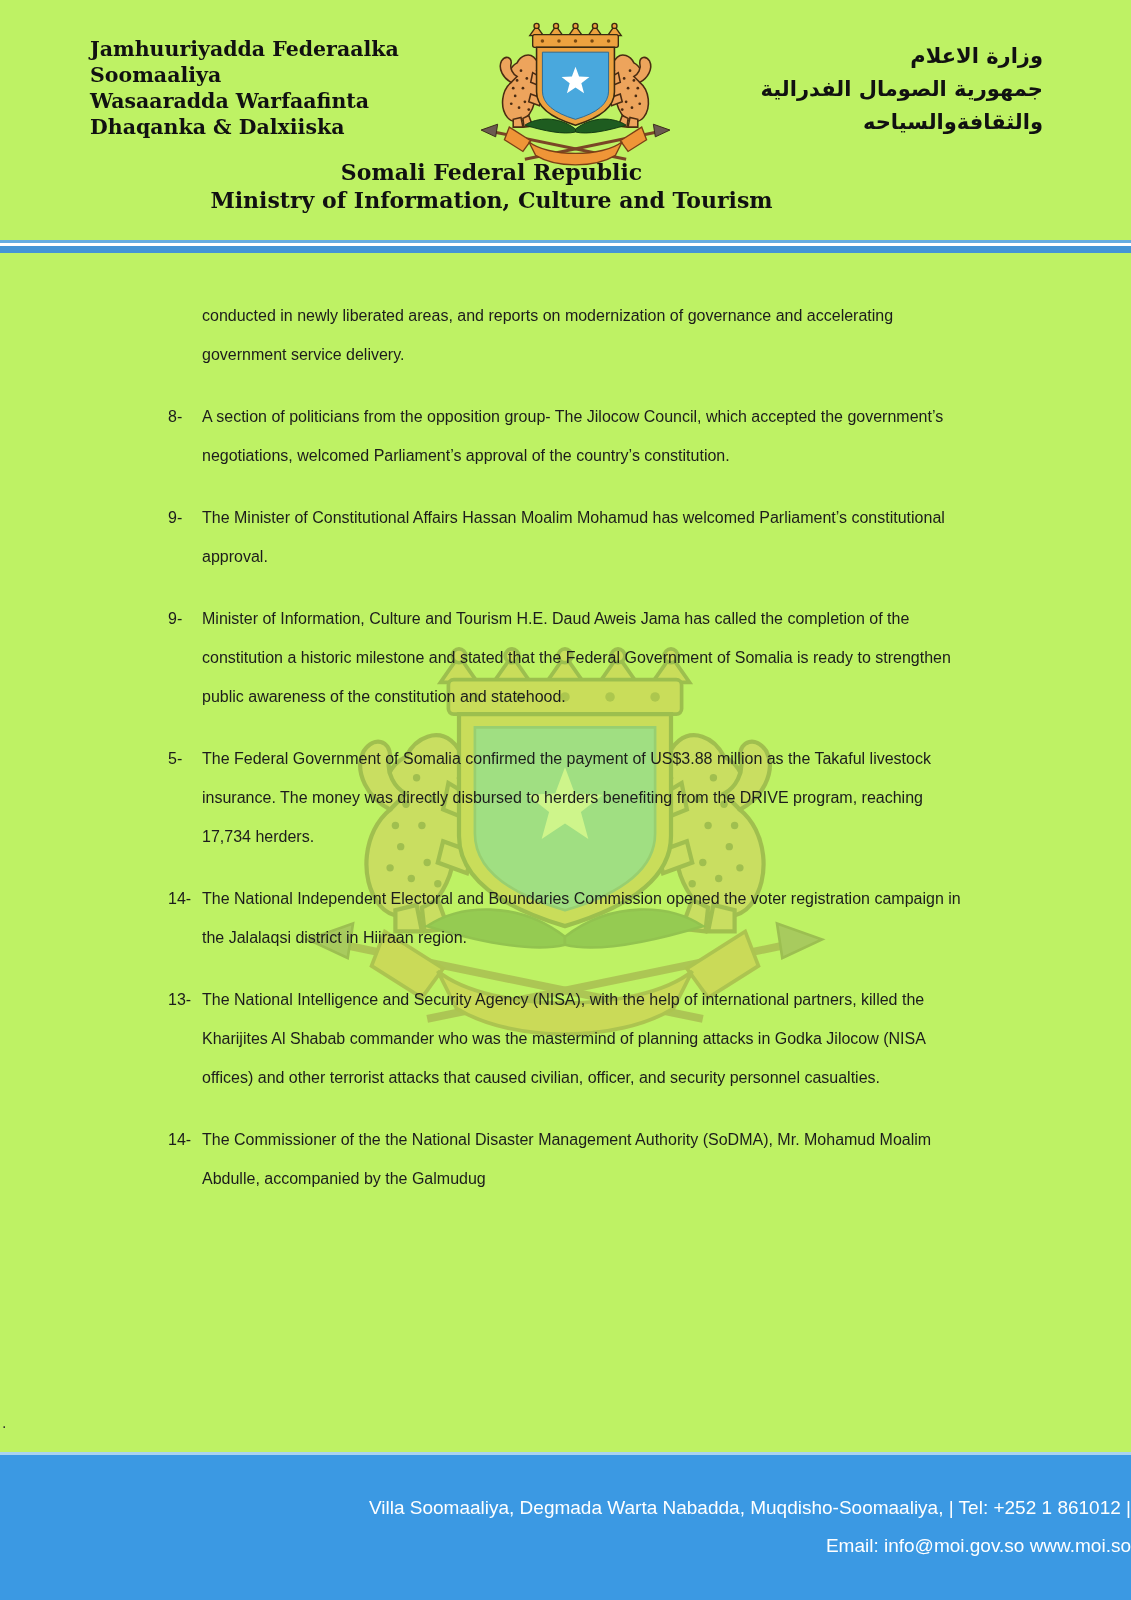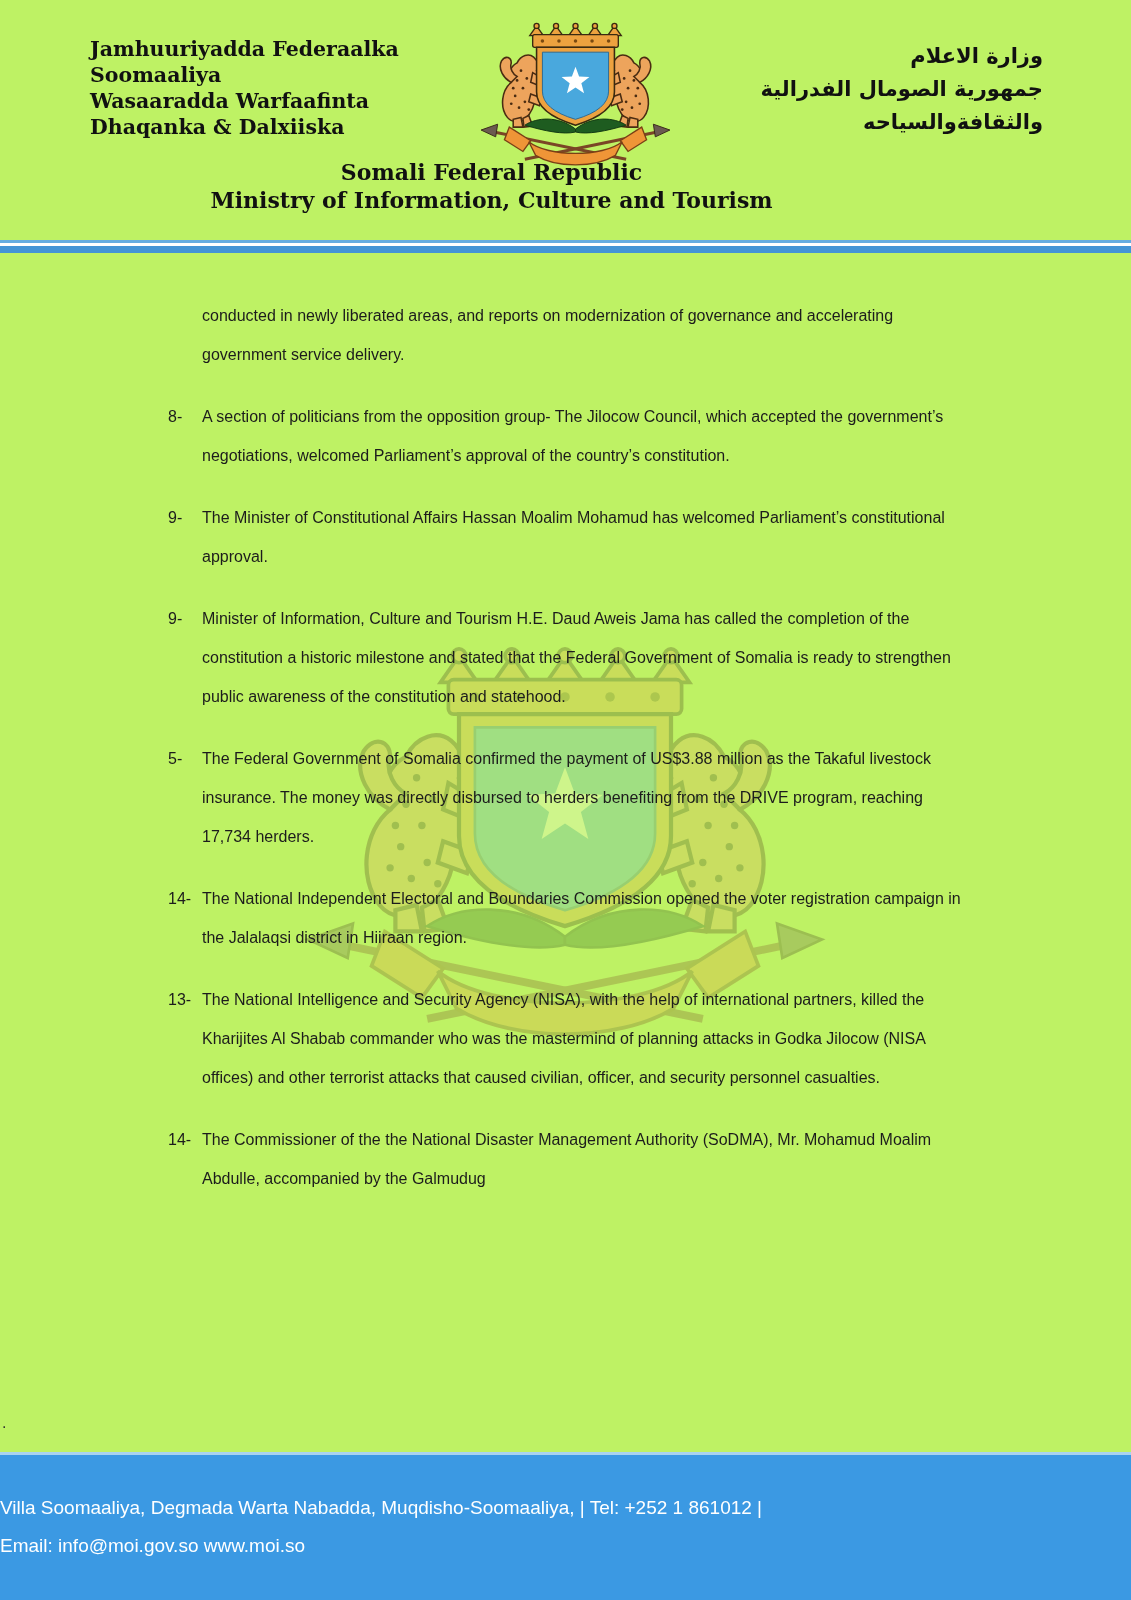--- a/index.html
+++ b/index.html
@@ -59,21 +59,21 @@
   .stray-mark{
     position:absolute;left:2px;top:1414px;font-size:16px;color:#333;
     font-family:"Liberation Sans",sans-serif;
   }
 
   
   .footer{
     position:absolute;left:0;top:1452px;width:1131px;height:148px;
     background:var(--footer-blue);
     border-top:3px solid #a9d3ef;
-    color:#ffffff;text-align:left;
+    color:#ffffff;text-align:right;
     font-family:"Liberation Sans",sans-serif;
     font-size:19px;line-height:38px;
     padding-top:34px;
   }
 </style>
 </head>
 <body>
 
 <svg width="0" height="0" style="position:absolute" aria-hidden="true">
   <defs>

